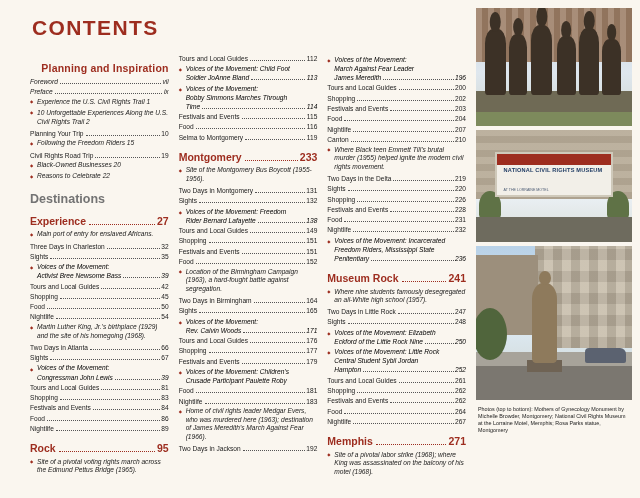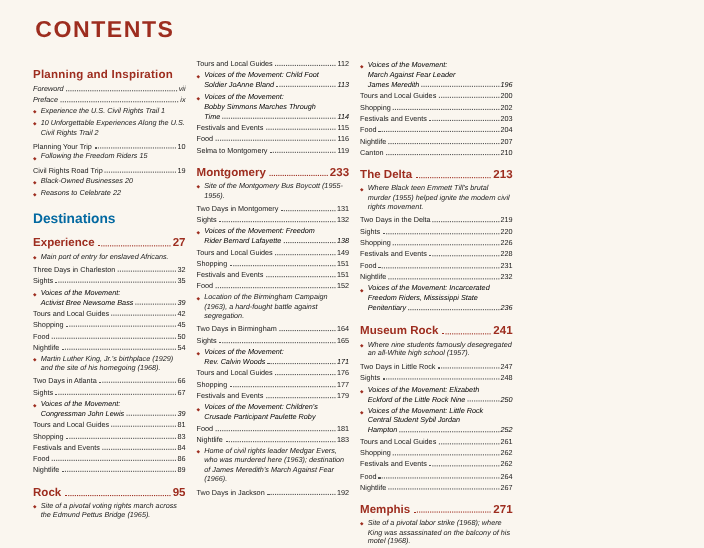--- a/index.html
+++ b/index.html
@@ -7,21 +7,20 @@
   body {
     width: 640px; height: 498px;
     background: #faf6ef;
     font-family: "Liberation Sans", sans-serif;
     overflow: hidden;
     position: relative;
   }
   .page {
     position: absolute; inset: 0;
     display: flex;
-    flex-direction: column;
   }
   .content-area {
     width: 472px;
     padding: 14px 6px 6px 30px;
     position: relative;
   }
   .photo-col {
     width: 168px;
     padding: 8px 8px 4px 4px;
     display: flex;
@@ -45,20 +44,21 @@
 
   .sec-head {
     color: #9d2d1f;
     font-weight: bold;
     font-size: 9.5px;
     margin: 8px 0 3px 0;
     letter-spacing: .2px;
   }
   .sec-head.big {
     font-size: 10.5px;
+    text-align: right;
   }
   .sec-head-row {
     display: flex;
     align-items: baseline;
     color: #9d2d1f;
     font-weight: bold;
     font-size: 10.5px;
     margin: 9px 0 3px 0;
   }
   .sec-head-row .nm { white-space: nowrap; }
@@ -130,21 +130,21 @@
   }
   .multi .ln .nm { white-space: nowrap; }
   .multi .ln .dots {
     flex: 1 1 auto;
     border-bottom: 1px dotted #555;
     margin: 0 1.5px 1.6px 2px;
     height: 1px;
   }
 
   .dest-head {
-    color: #0369a1;
+    color: #737373;
     font-weight: bold;
     font-size: 12.5px;
     margin: 11px 0 4px 0;
   }
 
   
   .ph {
     width: 100%;
     margin-bottom: 4px;
     position: relative;
@@ -575,25 +575,20 @@
           <span class="nm">Nightlife</span>
           <span class="dots"></span>
           <span class="pg">207</span>
         </div>
         <div class="entry">
           <span class="nm">Canton</span>
           <span class="dots"></span>
           <span class="pg">210</span>
         </div>
 
-        <div class="sec-head-row">
-          <span class="nm">The Delta</span>
-          <span class="dots"></span>
-          <span class="pg">213</span>
-        </div>
         <div class="bullet-item">
           <span>Where Black teen Emmett Till's brutal murder (1955) helped ignite the modern civil rights movement.</span>
         </div>
         <div class="entry">
           <span class="nm">Two Days in the Delta</span>
           <span class="dots"></span>
           <span class="pg">219</span>
         </div>
         <div class="entry">
           <span class="nm">Sights</span>

